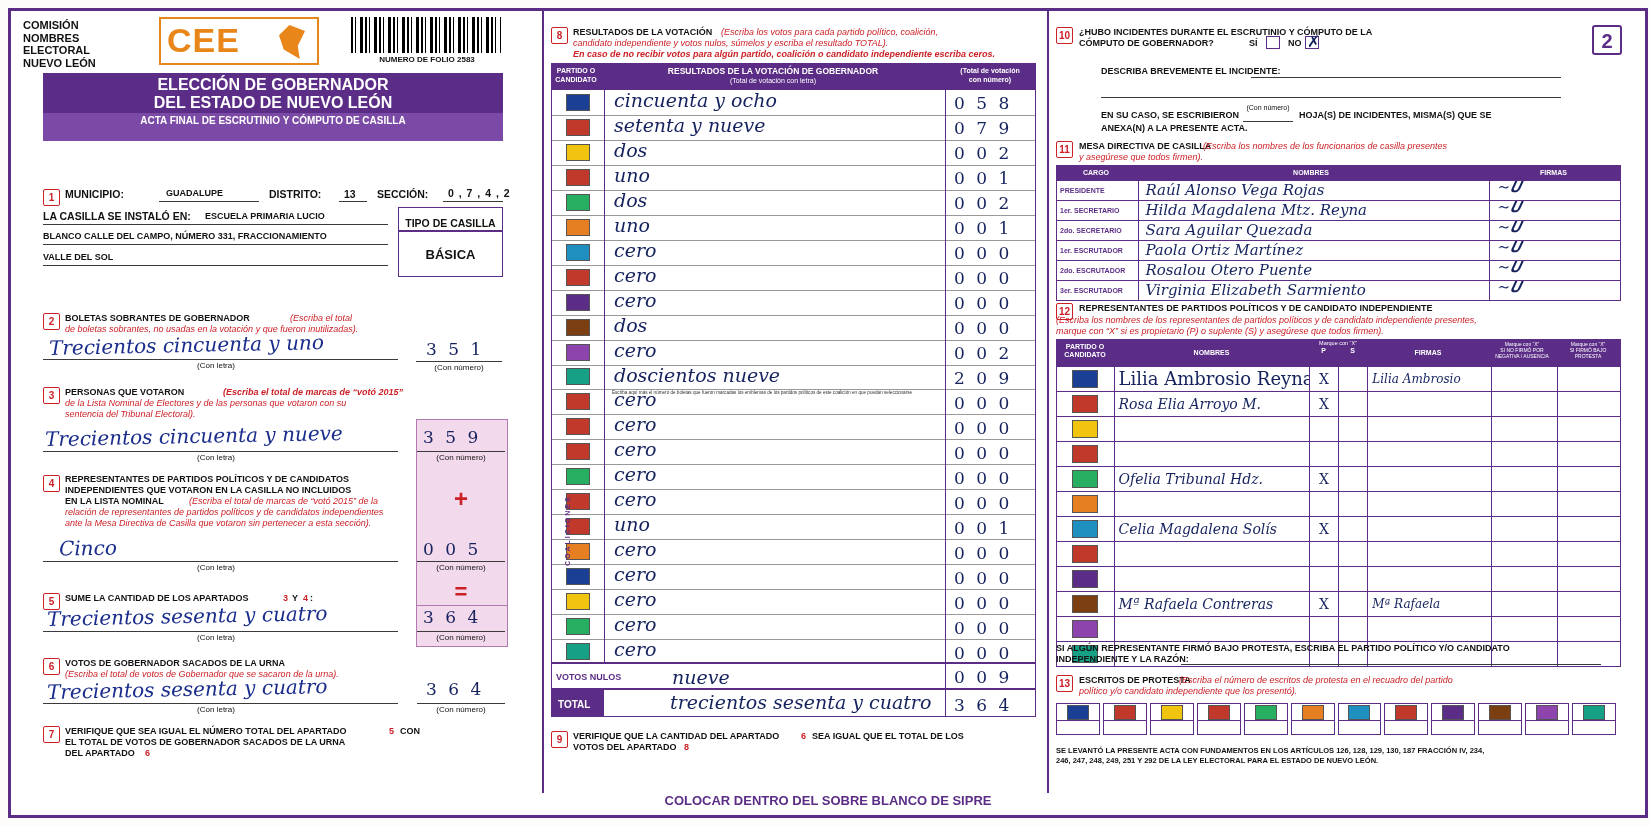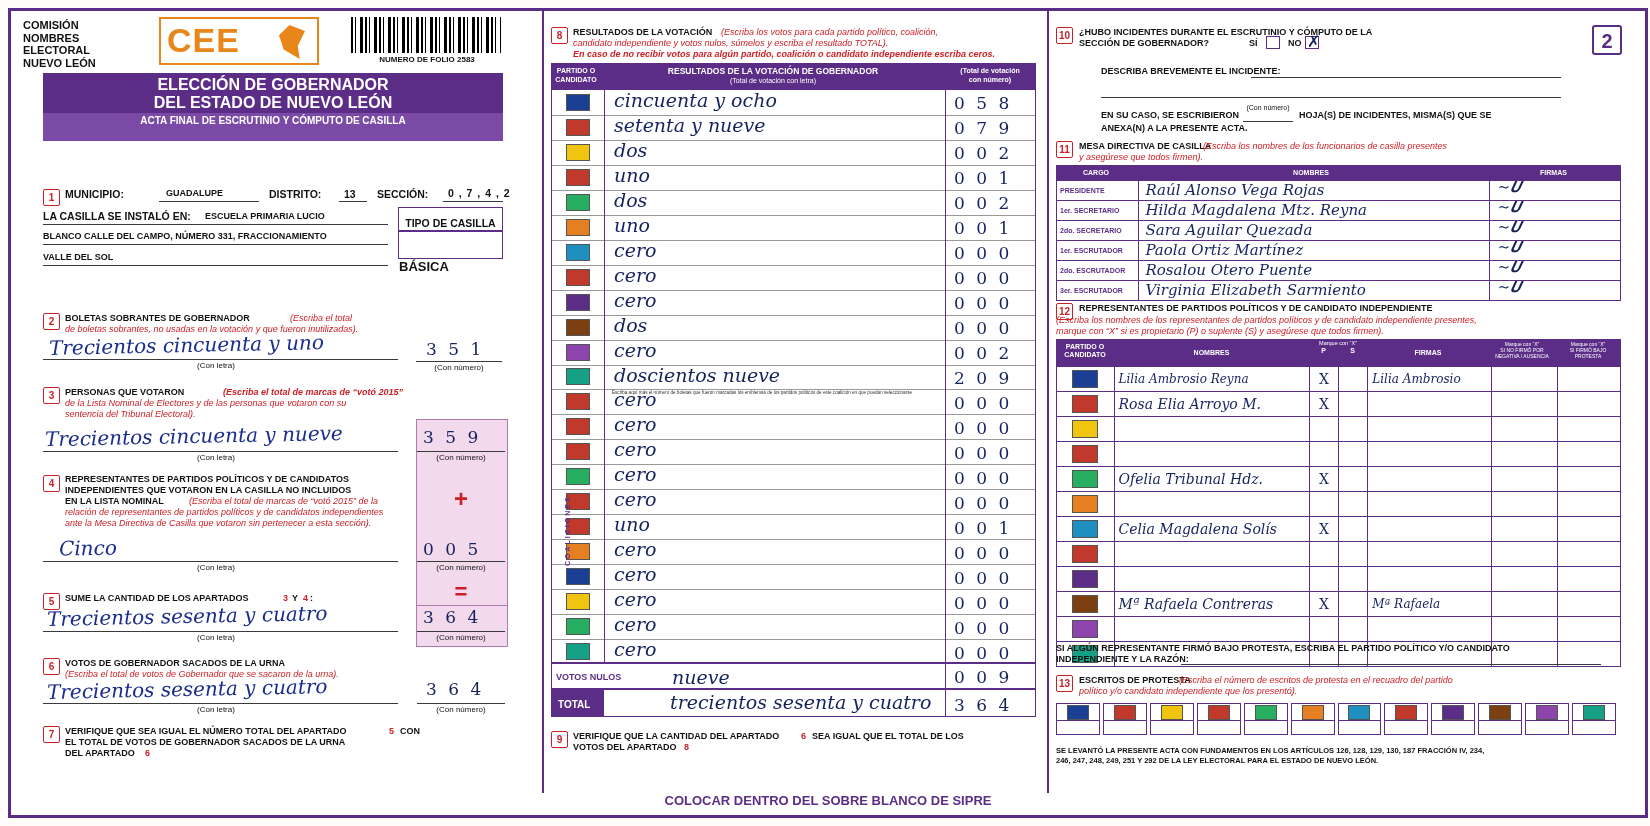--- a/index.html
+++ b/index.html
@@ -112,21 +112,21 @@
     <div class="abs bold sm" style="left:194px;top:200px;color:#111;">ESCUELA PRIMARIA LUCIO</div>
     <div class="abs line" style="left:32px;top:213px;width:345px;"></div>
     <div class="abs bold sm" style="left:32px;top:220px;color:#111;">BLANCO CALLE DEL CAMPO, NÚMERO 331, FRACCIONAMIENTO</div>
     <div class="abs line" style="left:32px;top:233px;width:345px;"></div>
     <div class="abs bold sm" style="left:32px;top:241px;color:#111;">VALLE DEL SOL</div>
     <div class="abs line" style="left:32px;top:254px;width:345px;"></div>
 
     <div class="abs boxline" style="left:387px;top:196px;width:105px;height:24px;padding-top:5px;text-align:center;">
       <span class="bold md" style="color:#111;">TIPO DE CASILLA</span>
     </div>
-    <div class="abs boxline" style="left:387px;top:220px;width:105px;height:28px;padding-top:25px;">
+    <div class="abs boxline" style="left:387px;top:220px;width:105px;height:46px;padding-top:13px;text-align:center;">
       <span class="bold" style="font-size:13px;color:#111;">BÁSICA</span>
     </div>
 
     <div class="abs" style="left:32px;top:300px;"><span class="numbox red">2</span></div>
     <div class="abs bold sm" style="left:54px;top:302px;color:#111;">BOLETAS SOBRANTES DE GOBERNADOR</div>
     <div class="abs ital sm red" style="left:279px;top:302px;">(Escriba el total</div>
     <div class="abs ital sm red" style="left:54px;top:313px;">de boletas sobrantes, no usadas en la votación y que fueron inutilizadas).</div>
 
     <div class="abs hand" style="left:38px;top:322px;font-size:20px;">Trecientos cincuenta y uno</div>
     <div class="abs line" style="left:32px;top:348px;width:355px;"></div>
@@ -425,21 +425,21 @@
 
     <div class="abs" style="left:540px;top:718px;"><span class="numbox red">9</span></div>
     <div class="abs bold sm" style="left:562px;top:720px;color:#111;">VERIFIQUE QUE LA CANTIDAD DEL APARTADO</div>
     <div class="abs bold sm red" style="left:790px;top:720px;">6</div>
     <div class="abs bold sm" style="left:801px;top:720px;color:#111;">SEA IGUAL QUE EL TOTAL DE LOS</div>
     <div class="abs bold sm" style="left:562px;top:731px;color:#111;">VOTOS DEL APARTADO</div>
     <div class="abs bold sm red" style="left:673px;top:731px;">8</div>
 
     <div class="abs" style="left:1045px;top:14px;"><span class="numbox red">10</span></div>
     <div class="abs bold sm" style="left:1068px;top:16px;color:#111;">¿HUBO INCIDENTES DURANTE EL ESCRUTINIO Y CÓMPUTO DE LA</div>
-    <div class="abs bold sm" style="left:1068px;top:27px;color:#111;">SECCIÓN DE GOBERNADOR?</div>
+    <div class="abs bold sm" style="left:1068px;top:27px;color:#111;">CÓMPUTO DE GOBERNADOR?</div>
     <div class="abs bold sm" style="left:1238px;top:27px;color:#111;">SÍ</div>
     <div class="abs boxline" style="left:1255px;top:25px;width:14px;height:13px;"></div>
     <div class="abs bold sm" style="left:1277px;top:27px;color:#111;">NO</div>
     <div class="abs boxline" style="left:1294px;top:25px;width:14px;height:13px;">
       <div style="position:absolute;left:1px;top:-5px;font-size:16px;color:#15225e;font-family:'DejaVu Serif',serif;">✗</div>
     </div>
 
     <div class="abs bold sm" style="left:1090px;top:55px;color:#111;">DESCRIBA BREVEMENTE EL INCIDENTE:</div>
     <div class="abs line" style="left:1240px;top:66px;width:310px;"></div>
     <div class="abs line" style="left:1090px;top:86px;width:460px;"></div>
@@ -540,21 +540,21 @@
           <div style="font-size:5px;line-height:6px;">Marque con “X”</div>
           <div style="font-size:5px;line-height:6px;">SI FIRMÓ BAJO</div>
           <div style="font-size:5px;line-height:6px;">PROTESTA</div>
         </div>
       </div>
       <div id="rep-rows">
           <div style="display: flex; height: 24px; border-right: 1px solid rgb(91, 45, 134); border-bottom: 1px solid rgb(91, 45, 134); border-left: 1px solid rgb(91, 45, 134); border-image: initial; border-top: none;">
             <div style="width: 58px; border-right: 1px solid rgb(91, 45, 134); display: flex; align-items: center; justify-content: center;">
               <span style="width:24px;height:16px;background:#1b3f94;border:1px solid #555;display:inline-block;"></span>
             </div>
-            <div class="hand2" style="width: 195px; border-right: 1px solid rgb(91, 45, 134); font-size: 12px; font-style: italic; padding-left: 4px; line-height: 24px; overflow: hidden;">Lilia Ambrosio Reyna</div>
+            <div class="hand2" style="width: 195px; border-right: 1px solid rgb(91, 45, 134); font-size: 18px; padding-left: 4px; line-height: 24px; overflow: hidden;">Lilia Ambrosio Reyna</div>
             <div style="width: 29px; border-right: 1px solid rgb(91, 45, 134); text-align: center; font-family: &quot;DejaVu Serif&quot;, serif; color: rgb(21, 34, 94); font-size: 14px; line-height: 24px;">X</div>
             <div style="width: 29px; border-right: 1px solid rgb(91, 45, 134);"></div>
             <div class="hand2" style="width: 122px; border-right: 1px solid rgb(91, 45, 134); font-size: 12px; font-style: italic; padding-left: 4px; line-height: 24px; overflow: hidden;">Lilia Ambrosio</div>
             <div style="width: 66px; border-right: 1px solid rgb(91, 45, 134);"></div>
             <div style="width: 64px;"></div>
           </div>
           <div style="display: flex; height: 24px; border-right: 1px solid rgb(91, 45, 134); border-bottom: 1px solid rgb(91, 45, 134); border-left: 1px solid rgb(91, 45, 134); border-image: initial; border-top: none;">
             <div style="width: 58px; border-right: 1px solid rgb(91, 45, 134); display: flex; align-items: center; justify-content: center;">
               <span style="width:24px;height:16px;background:#c0392b;border:1px solid #555;display:inline-block;"></span>
             </div>

